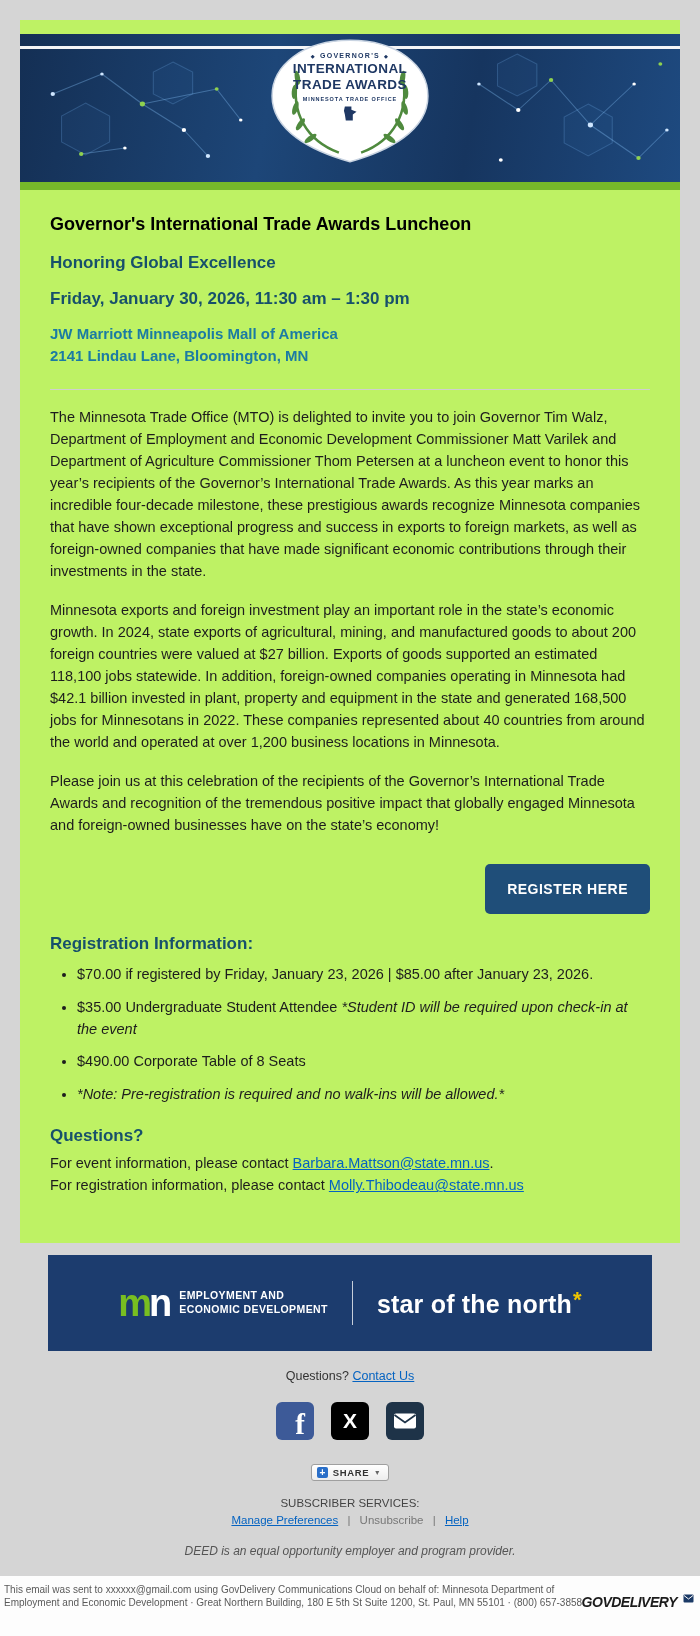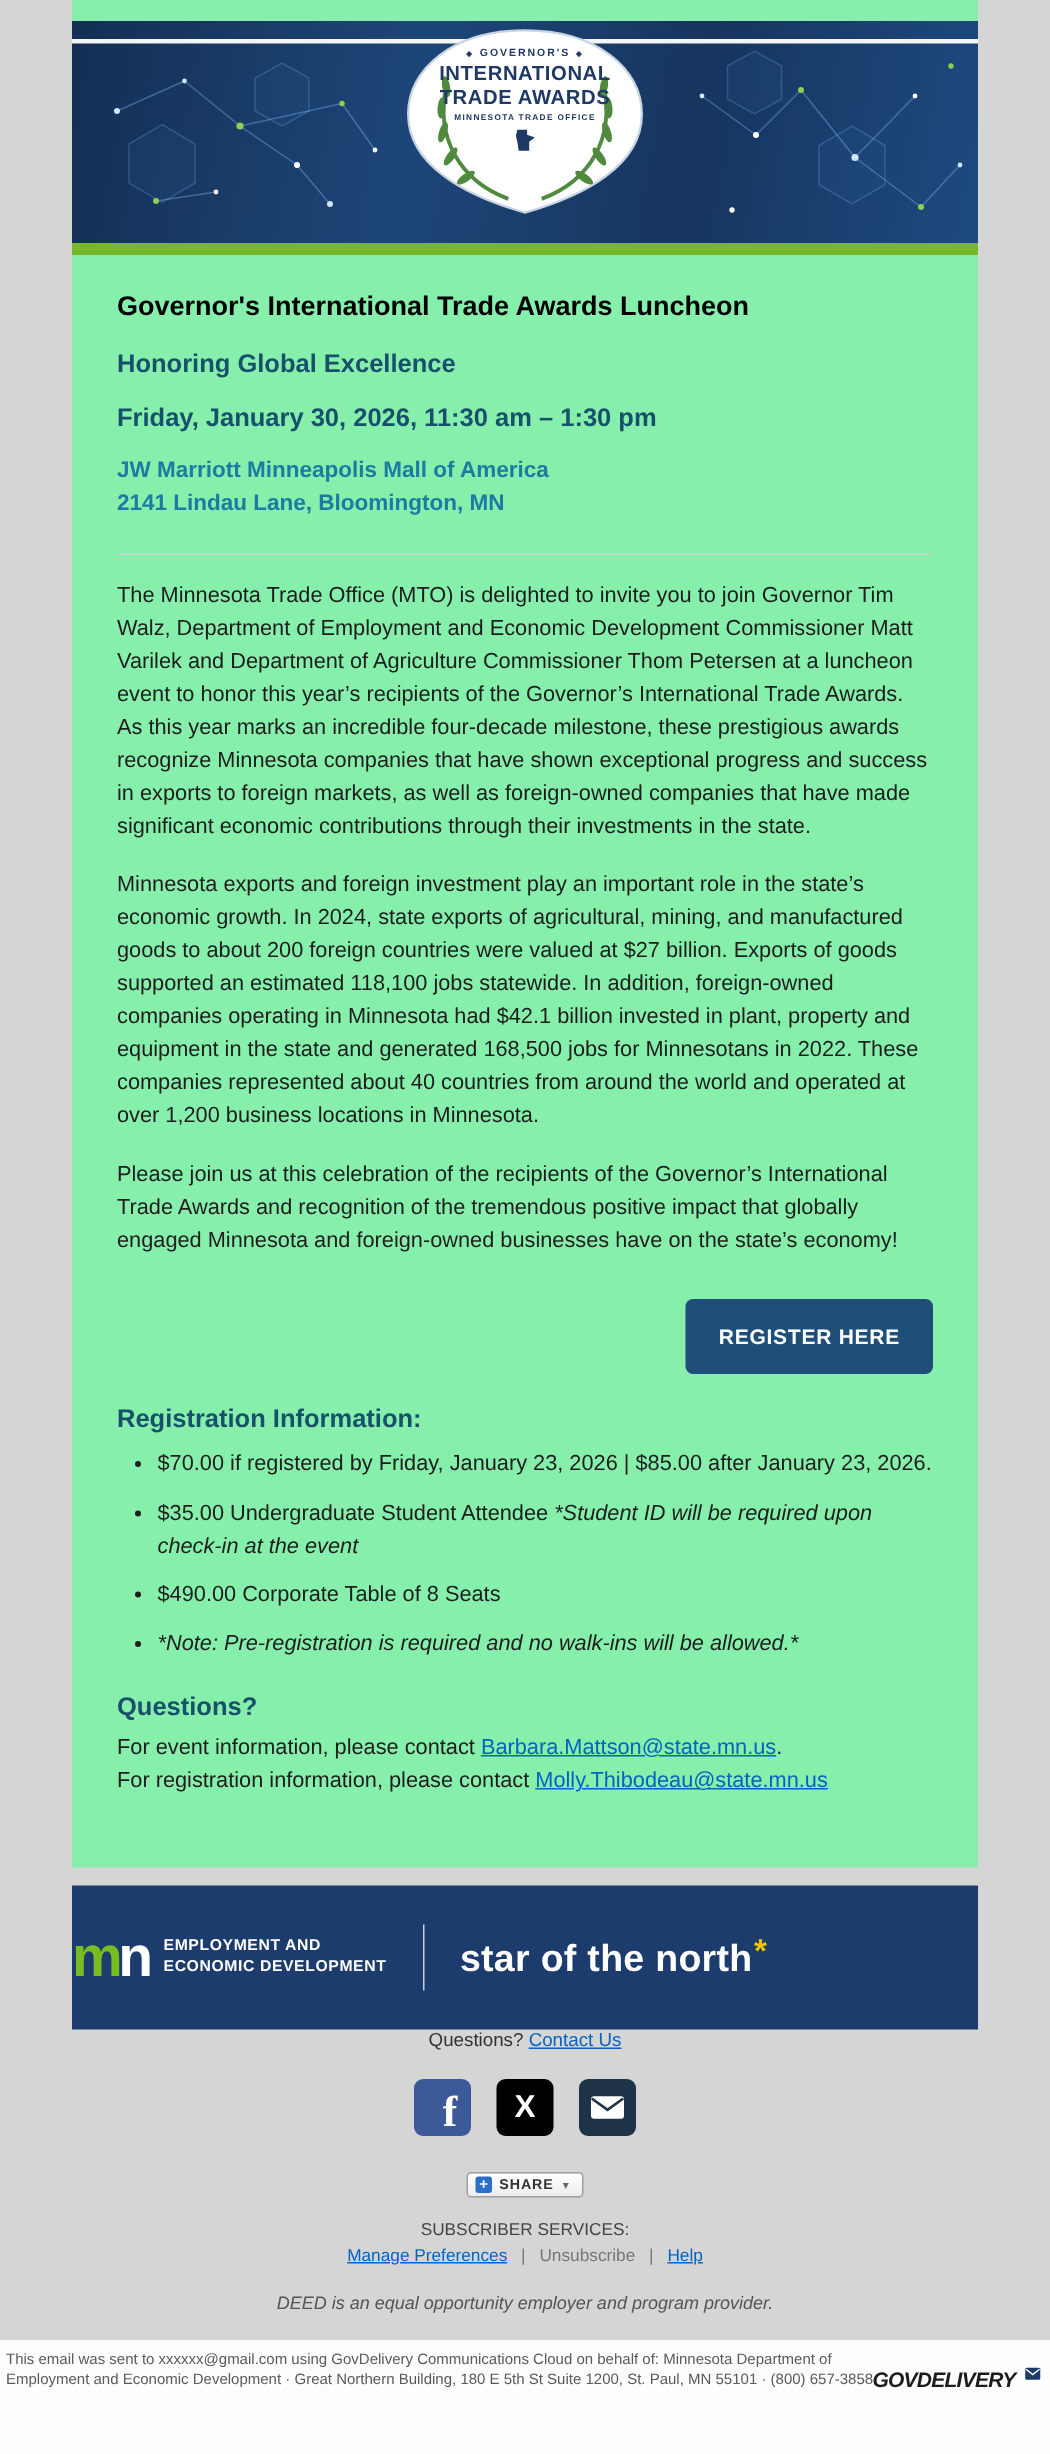--- a/index.html
+++ b/index.html
@@ -2,21 +2,21 @@
 <html><head>
 <meta charset="utf-8">
 <style>
   * { margin:0; padding:0; box-sizing:border-box; }
   html,body { background:#d5d5d5; }
   body { font-family:"Liberation Sans", sans-serif; }
   .page { width:700px; height:1636px; margin:0 auto; background:#d5d5d5;
           display:flex; flex-direction:column; overflow:hidden; }
 
   
-  .email-card { width:604px; margin:0 auto 12px; background:#86efac; padding-top:14px; }
+  .email-card { width:660px; margin:20px auto 12px; background:#bef264; padding-top:14px; }
 
   .banner { position:relative; height:148px;
             background:linear-gradient(100deg,#142f54 0%,#1d4678 38%,#16355f 68%,#1e4a80 100%);
             overflow:hidden; }
   .banner .net { position:absolute; inset:0; width:100%; height:100%; }
   .banner-line { position:absolute; top:12px; left:0; right:0; height:3px; background:#ffffff; opacity:.95; }
 
   .badge { position:absolute; top:3px; left:50%; transform:translateX(-50%);
            width:172px; height:128px; }
   .badge .crest { position:absolute; inset:0; width:100%; height:100%; }
@@ -44,32 +44,32 @@
                   border-radius:5px; cursor:pointer; }
   .section-h { font-size:17px; font-weight:bold; color:#17506b; margin:20px 0 6px; }
   ul.reg-list { margin:10px 0 0; padding-left:27px; }
   ul.reg-list li { font-size:14.5px; line-height:1.5; margin-bottom:11px; }
   ul.reg-list em { font-style:italic; }
   .contact-line { font-size:14.5px; line-height:1.55; }
   a.mail-link, a.text-link { color:#0563c1; text-decoration:underline; cursor:pointer; }
 
   
   .footer-band { width:604px; margin:0 auto; height:96px; background:#1c3c6e;
-                 display:flex; align-items:center; justify-content:flex-start; }
+                 display:flex; align-items:center; justify-content:center; }
   .mn-logo { font-weight:800; font-size:38px; letter-spacing:-3px; line-height:.8; }
   .mn-logo .m { color:#78be21; }
   .mn-logo .n { color:#ffffff; }
   .dept { color:#ffffff; font-size:10.5px; font-weight:bold; letter-spacing:.4px;
           line-height:1.3; margin-left:10px; }
   .band-divider { width:1px; height:44px; background:rgba(255,255,255,.75); margin:0 24px; }
   .tagline { color:#ffffff; font-size:25px; font-weight:bold; letter-spacing:.2px; }
   .tagline .star { color:#edc500; font-size:22px; vertical-align:6px; margin-left:1px; }
 
   
-  .below { text-align:center; color:#333; }
+  .below { text-align:center; padding-top:18px; color:#333; }
   .q-line { font-size:12.5px; }
   .social-row { margin-top:19px; display:flex; justify-content:center; gap:17px; }
   .social { width:38px; height:38px; border-radius:6px; display:inline-flex;
             align-items:center; justify-content:center; cursor:pointer; text-decoration:none; }
   .fb { background:#3d5a98; }
   .fb span { color:#fff; font-family:"Liberation Serif", serif; font-weight:bold; font-size:29px;
              position:relative; top:4px; left:5px; }
   .xx { background:#000000; }
   .xx span { color:#fff; font-weight:800; font-size:21px; }
   .env { background:#1e3348; }

